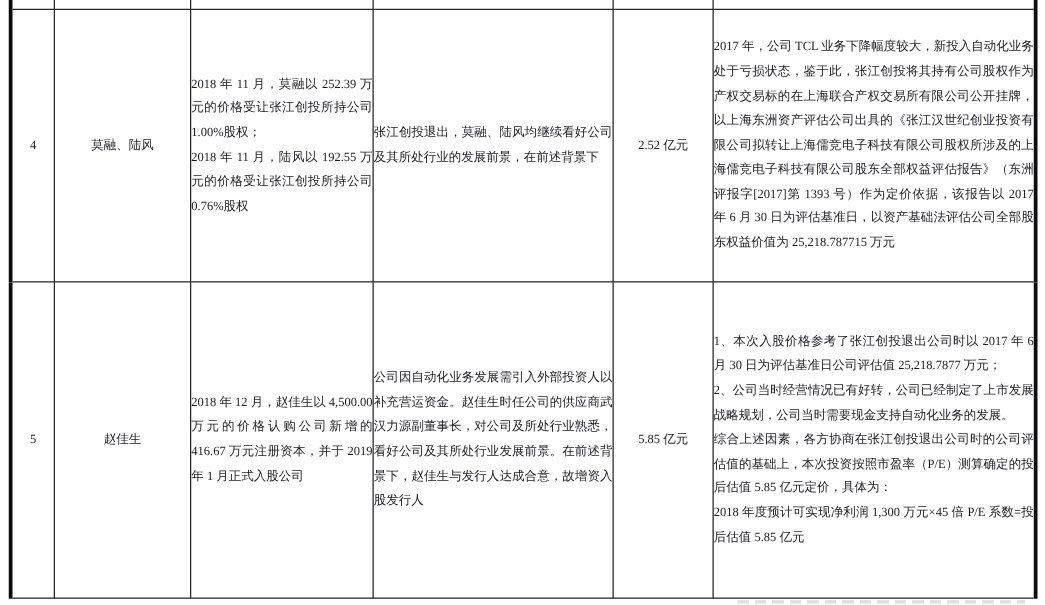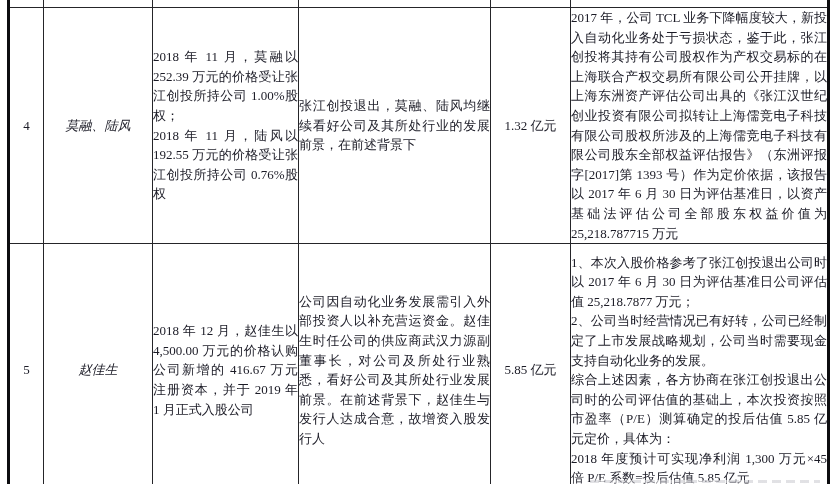--- a/index.html
+++ b/index.html
@@ -21,36 +21,36 @@
     left: 7px;
     top: 0;
     width: 822px;
     table-layout: fixed;
     border-collapse: collapse;
     border-spacing: 0;
   }
   table.doc-table td {
     border: 1px solid #252529;
     vertical-align: middle;
-    font-size: 13px;
+    font-size: 10px;
     line-height: 19.6px;
     color: #1b1b26;
     overflow: hidden;
     padding: 0;
   }
   
   table.doc-table td:first-child { border-left: 3px solid #0d0d10; }
   table.doc-table td:last-child  { border-right: 3px solid #0d0d10; }
   
   tr.partial-top td    { border-top: none; height: 7px; }
   tr.row-main-4 td { height: 217px; }
   tr.row-main-5 td { height: 252px; }
 
   .c-seq  { text-align: center; }
-  .c-name { text-align: center; font-style: italic; }
+  .c-name { text-align: center; }
   .c-txn  {
     text-align: justify;
     padding: 0 6px;
     white-space: pre-line;
   }
   .c-reason {
     text-align: justify;
     padding: 0 7px;
     white-space: pre-line;
   }
@@ -94,21 +94,21 @@
         <td></td>
         <td></td>
         <td></td>
       </tr>
       <tr class="row-main-4">
         <td class="c-seq">4</td>
         <td class="c-name">莫融、陆风</td>
         <td class="c-txn">2018 年 11 月，莫融以 252.39 万元的价格受让张江创投所持公司 1.00%股权；
 2018 年 11 月，陆风以 192.55 万元的价格受让张江创投所持公司 0.76%股权</td>
         <td class="c-reason">张江创投退出，莫融、陆风均继续看好公司及其所处行业的发展前景，在前述背景下</td>
-        <td class="c-val">1.32 亿元</td>
+        <td class="c-val">2.52 亿元</td>
         <td class="c-basis">2017 年，公司 TCL 业务下降幅度较大，新投入自动化业务处于亏损状态，鉴于此，张江创投将其持有公司股权作为产权交易标的在上海联合产权交易所有限公司公开挂牌，以上海东洲资产评估公司出具的《张江汉世纪创业投资有限公司拟转让上海儒竞电子科技有限公司股权所涉及的上海儒竞电子科技有限公司股东全部权益评估报告》（东洲评报字[2017]第 1393 号）作为定价依据，该报告以 2017 年 6 月 30 日为评估基准日，以资产基础法评估公司全部股东权益价值为 25,218.787715 万元</td>
       </tr>
       <tr class="row-main-5">
         <td class="c-seq">5</td>
         <td class="c-name">赵佳生</td>
         <td class="c-txn">2018 年 12 月，赵佳生以 4,500.00 万元的价格认购公司新增的 416.67 万元注册资本，并于 2019 年 1 月正式入股公司</td>
         <td class="c-reason">公司因自动化业务发展需引入外部投资人以补充营运资金。赵佳生时任公司的供应商武汉力源副董事长，对公司及所处行业熟悉，看好公司及其所处行业发展前景。在前述背景下，赵佳生与发行人达成合意，故增资入股发行人</td>
         <td class="c-val">5.85 亿元</td>
         <td class="c-basis">1、本次入股价格参考了张江创投退出公司时以 2017 年 6 月 30 日为评估基准日公司评估值 25,218.7877 万元；
 2、公司当时经营情况已有好转，公司已经制定了上市发展战略规划，公司当时需要现金支持自动化业务的发展。

